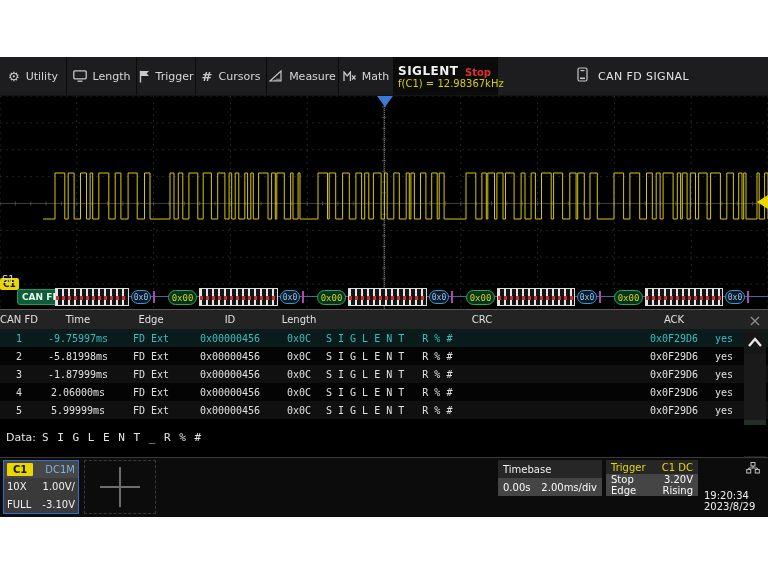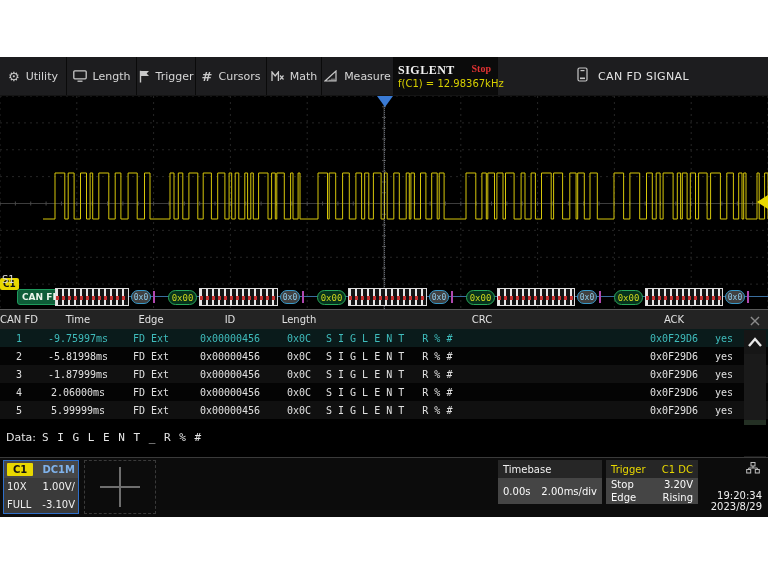--- a/index.html
+++ b/index.html
@@ -7,21 +7,21 @@
   .scope{position:absolute;left:0;top:57px;width:768px;height:460px;background:#000;}
 
   
   .menubar{position:absolute;left:0;top:0;width:768px;height:38px;background:#1d1d1f;display:flex;align-items:stretch;}
   .menu-item{display:flex;align-items:center;justify-content:center;gap:6px;color:#d6d6d6;font-size:11px;
     border-right:1px solid #0a0a0a;box-sizing:border-box;cursor:default;}
   .menu-item .micon{display:flex;align-items:center;color:#c8c8c8;font-size:12px;}
   .menu-item svg{display:block;}
   .brandbox{width:104px;background:#0b0b0b;display:flex;flex-direction:column;justify-content:center;
     padding:1px 4px;box-sizing:border-box;border-right:1px solid #0a0a0a;}
-  .brandrow{display:flex;justify-content:space-between;align-items:flex-start;font-family:Liberation Serif, serif;}
+  .brandrow{display:flex;justify-content:space-between;align-items:flex-end;}
   .logo{color:#f2f2f2;font-weight:bold;font-size:12px;letter-spacing:.5px;}
   .stop{color:#e03232;font-size:10px;font-weight:bold;margin-right:2px;}
   .freq{color:#d8d000;font-size:10px;white-space:nowrap;}
   .rightmenu{flex:1;display:flex;align-items:center;justify-content:center;gap:10px;color:#e4e4e4;font-size:11px;letter-spacing:.4px;}
 
   
   .wavearea{position:absolute;left:0;top:38px;width:768px;height:215px;background:#000;border-top:1px solid #141414;
     border-bottom:1px solid #5a5a5a;box-sizing:border-box;overflow:hidden;}
   .wavearea svg{position:absolute;left:0;top:0;}
   .trig-pos{position:absolute;left:377px;top:0;width:0;height:0;border-left:8px solid transparent;
@@ -36,21 +36,21 @@
   .bus-proto{position:absolute;left:17px;top:193px;background:#0e5c38;border:1px solid #1e9a5c;color:#eaf4ea;
     font-size:9px;font-weight:bold;padding:0 4px;line-height:14px;border-radius:3px;}
   .seg{position:absolute;top:192px;height:18px;box-sizing:border-box;}
   .seg-data{border:1px solid #dcdcdc;background:#141414;
     background-image:repeating-linear-gradient(90deg,#e6e6e6 0 2px,rgba(0,0,0,0) 2px 6px);}
   .seg-data::after{content:"";position:absolute;left:0;right:0;top:7px;height:4px;
     background:repeating-linear-gradient(90deg,#c83232 0 3px,rgba(0,0,0,0) 3px 6px);}
   .seg-oval{display:flex;align-items:center;justify-content:center;border-radius:8px;
     font-family:"DejaVu Sans Mono",monospace;}
   .seg-value{top:194px;height:15px;border:1px solid #28a85c;background:#06331c;color:#ccd41e;font-size:9px;}
-  .seg-end{top:194px;height:14px;border:1px solid #3898c8;background:#404040;color:#8cc8e8;font-size:8px;}
+  .seg-end{top:194px;height:14px;border:1px solid #3898c8;background:#0f172a;color:#8cc8e8;font-size:8px;}
   .seg-tick{position:absolute;top:195px;width:2px;height:12px;background:#b048b0;}
 
   
   .dtable{position:absolute;left:0;top:253px;width:768px;height:115px;background:#000;font-size:10px;}
   .trow{display:grid;grid-template-columns:38px 80px 66px 92px 46px 320px 64px 36px;align-items:center;height:18px;}
   .thead{height:19px;background:#232323;color:#c4c4c4;}
   .thead .tc{font-family:"DejaVu Sans",sans-serif;}
   .tc{text-align:center;white-space:nowrap;overflow:hidden;font-family:"DejaVu Sans Mono",monospace;}
   .tc.left{text-align:left;padding-left:4px;}
   .trow.odd{background:#101010;}
@@ -69,33 +69,33 @@
     font-size:11px;display:flex;align-items:flex-start;padding:6px 0 0 6px;box-sizing:border-box;gap:6px;}
   .detail .val{font-family:"DejaVu Sans Mono",monospace;letter-spacing:1px;}
 
   
   .statusbar{position:absolute;left:0;top:400px;width:768px;height:60px;background:#0c0c0c;border-top:1px solid #3a3a3a;box-sizing:border-box;}
   .chbox{position:absolute;left:3px;top:2px;width:76px;height:54px;border:1px solid #2f6fc9;box-sizing:border-box;
     display:flex;flex-direction:column;font-size:10px;}
   .chrow{flex:1;display:flex;align-items:center;justify-content:space-between;padding:0 3px;background:#3a3a3a;color:#f0f0f0;}
   .chrow.first{background:#474747;}
   .chbadge{background:#e8d800;color:#111;font-weight:bold;padding:0 6px;border-radius:1px;line-height:13px;}
-  .coupling{color:#7fb2ea;font-weight:bold;}
+  .coupling{color:#7fb2ea;font-weight:normal;}
   .phbox{position:absolute;left:84px;top:2px;width:72px;height:54px;border:1px dashed #3a3a3a;box-sizing:border-box;}
   .phplus{position:absolute;left:50%;top:50%;transform:translate(-50%,-50%);width:40px;height:40px;}
   .phplus::before{content:"";position:absolute;left:0;top:19px;width:40px;height:2px;background:#6e6e6e;}
   .phplus::after{content:"";position:absolute;left:19px;top:0;width:2px;height:40px;background:#6e6e6e;}
-  .infobox{position:absolute;top:2px;height:44px;box-sizing:border-box;display:flex;flex-direction:column;font-size:10px;}
+  .infobox{position:absolute;top:2px;height:36px;box-sizing:border-box;display:flex;flex-direction:column;font-size:10px;}
   .ib-head{height:18px;background:#262626;display:flex;align-items:center;justify-content:space-between;padding:0 5px;color:#f0f0f0;}
   .ib-row{flex:1;background:#454545;display:flex;align-items:center;justify-content:space-between;padding:0 5px;color:#fafafa;}
   .tbbox{left:498px;width:104px;}
   .trbox{left:606px;width:92px;}
   .yellow{color:#e8d800;}
   .clockbox{position:absolute;left:700px;top:2px;width:66px;height:54px;display:flex;flex-direction:column;
-    align-items:flex-end;justify-content:flex-end;color:#f0f0f0;font-size:10px;padding:2px 4px;box-sizing:border-box;}
+    align-items:flex-start;justify-content:flex-end;color:#f0f0f0;font-size:10px;padding:2px 4px;box-sizing:border-box;}
   .lan{position:absolute;right:6px;top:2px;}
 </style>
 </head>
 <body>
 
 <div class="scope">
 
   <div class="menubar">
     <div id="menu-items" style="display:flex;">
         <div class="menu-item" style="width: 67px;">
@@ -121,37 +121,37 @@
             </svg>
           </span>
           <span>Trigger</span>
         </div>
         <div class="menu-item" style="width: 71px;">
           <span class="micon">
             <span style="font-size:13px;font-weight:bold;">#</span>
           </span>
           <span>Cursors</span>
         </div>
+        <div class="menu-item" style="width: 72px;">
+          <span class="micon">
+            <svg width="14" height="12" viewBox="0 0 14 12">
+              <path d="M1 11L12 1v10z" fill="none" stroke="#c8c8c8" stroke-width="1.2"></path>
+              <path d="M8 11V8.6M10 11V8.6M6 11V9.6" stroke="#c8c8c8" stroke-width="1"></path>
+            </svg>
+          </span>
+          <span>Measure</span>
+        </div>
         <div class="menu-item" style="width: 55px;">
           <span class="micon">
             <svg width="13" height="11" viewBox="0 0 13 11">
               <path d="M1 10V1l3.2 4L7.4 1v9" fill="none" stroke="#c8c8c8" stroke-width="1.3"></path>
               <path d="M9 4.5l3.5 4M12.5 4.5l-3.5 4" stroke="#c8c8c8" stroke-width="1.2"></path>
             </svg>
           </span>
           <span>Math</span>
-        </div>
-        <div class="menu-item" style="width: 72px;">
-          <span class="micon">
-            <svg width="14" height="12" viewBox="0 0 14 12">
-              <path d="M1 11L12 1v10z" fill="none" stroke="#c8c8c8" stroke-width="1.2"></path>
-              <path d="M8 11V8.6M10 11V8.6M6 11V9.6" stroke="#c8c8c8" stroke-width="1"></path>
-            </svg>
-          </span>
-          <span>Measure</span>
         </div>
       </div>
     <div class="brandbox">
       <div class="brandrow">
         <span class="logo">SIGLENT</span>
         <span class="stop">Stop</span>
       </div>
       <div class="freq">f(C1) = 12.98367kHz</div>
     </div>
     <div class="rightmenu">

